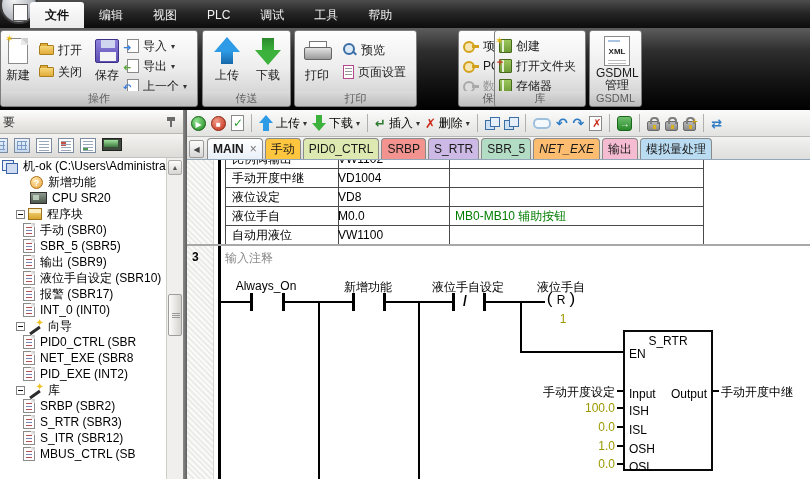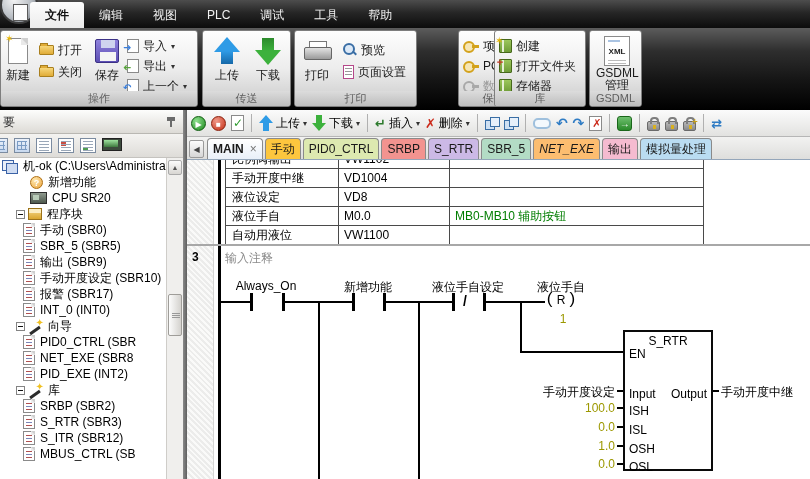--- a/index.html
+++ b/index.html
@@ -195,21 +195,21 @@
   .fb-en{position:absolute;left:4px;top:15px;}
   .fb-pin{position:absolute;left:4px;}
   .fb-out{position:absolute;right:4px;top:55px;}
   .pv{position:absolute;left:280px;width:148px;text-align:right;white-space:nowrap;}
   .pvr{position:absolute;left:534px;white-space:nowrap;}
 
   
   #stbl{position:absolute;left:38px;top:-10px;width:479px;height:96px;border-left:1px solid #4a4a4a;border-right:1px solid #4a4a4a;}
   .strow{height:19px;border-bottom:1px solid #4a4a4a;position:relative;line-height:18px;}
   .strow .c1{position:absolute;left:6px;}
-  .strow .c2{position:absolute;left:118px;}
+  .strow .c2{position:absolute;left:112px;}
   .strow .c3{position:absolute;left:229px;}
   .vline{position:absolute;top:0;bottom:0;width:1px;background:#4a4a4a;}
 </style>
 </head>
 <body>
 
 <div id="screen">
 
   <div id="menubar">
     <div id="appbtn"></div>
@@ -398,21 +398,21 @@
       <div class="trow lvl2">
           <span class="ti ti-pou"></span>
           <span class="tlabel">SBR_5 (SBR5)</span>
         </div>
       <div class="trow lvl2">
           <span class="ti ti-pou"></span>
           <span class="tlabel">输出 (SBR9)</span>
         </div>
       <div class="trow lvl2">
           <span class="ti ti-pou"></span>
-          <span class="tlabel">手动开度设定 (SBR10)</span>
+          <span class="tlabel">液位手自设定 (SBR10)</span>
         </div>
       <div class="trow lvl2">
           <span class="ti ti-pou"></span>
           <span class="tlabel">报警 (SBR17)</span>
         </div>
       <div class="trow lvl2">
           <span class="ti ti-pou"></span>
           <span class="tlabel">INT_0 (INT0)</span>
         </div>
       <div class="trow lvl1">

